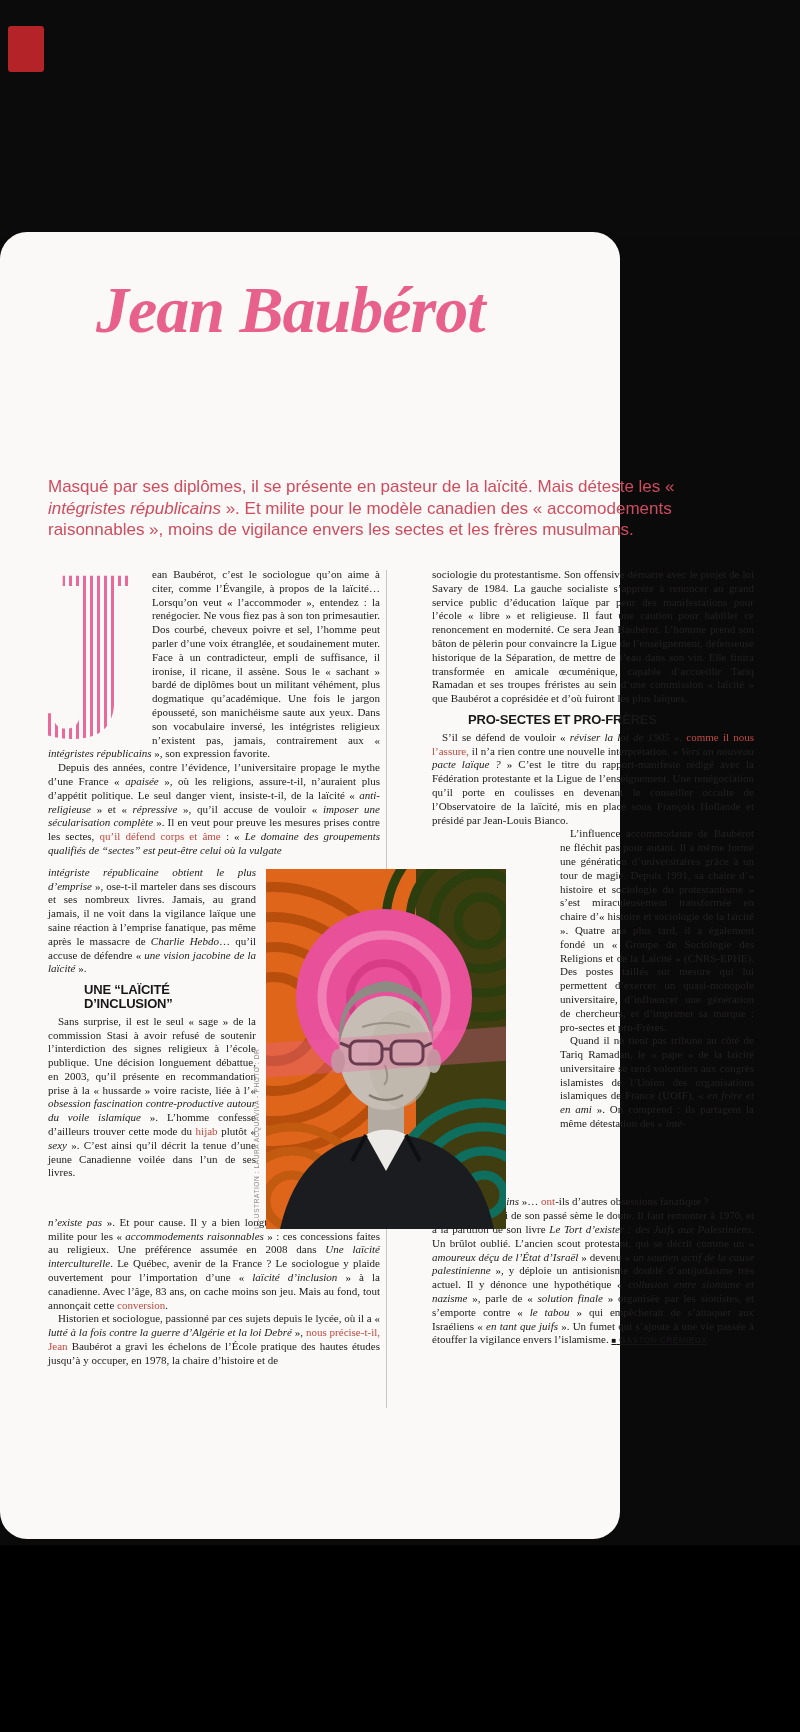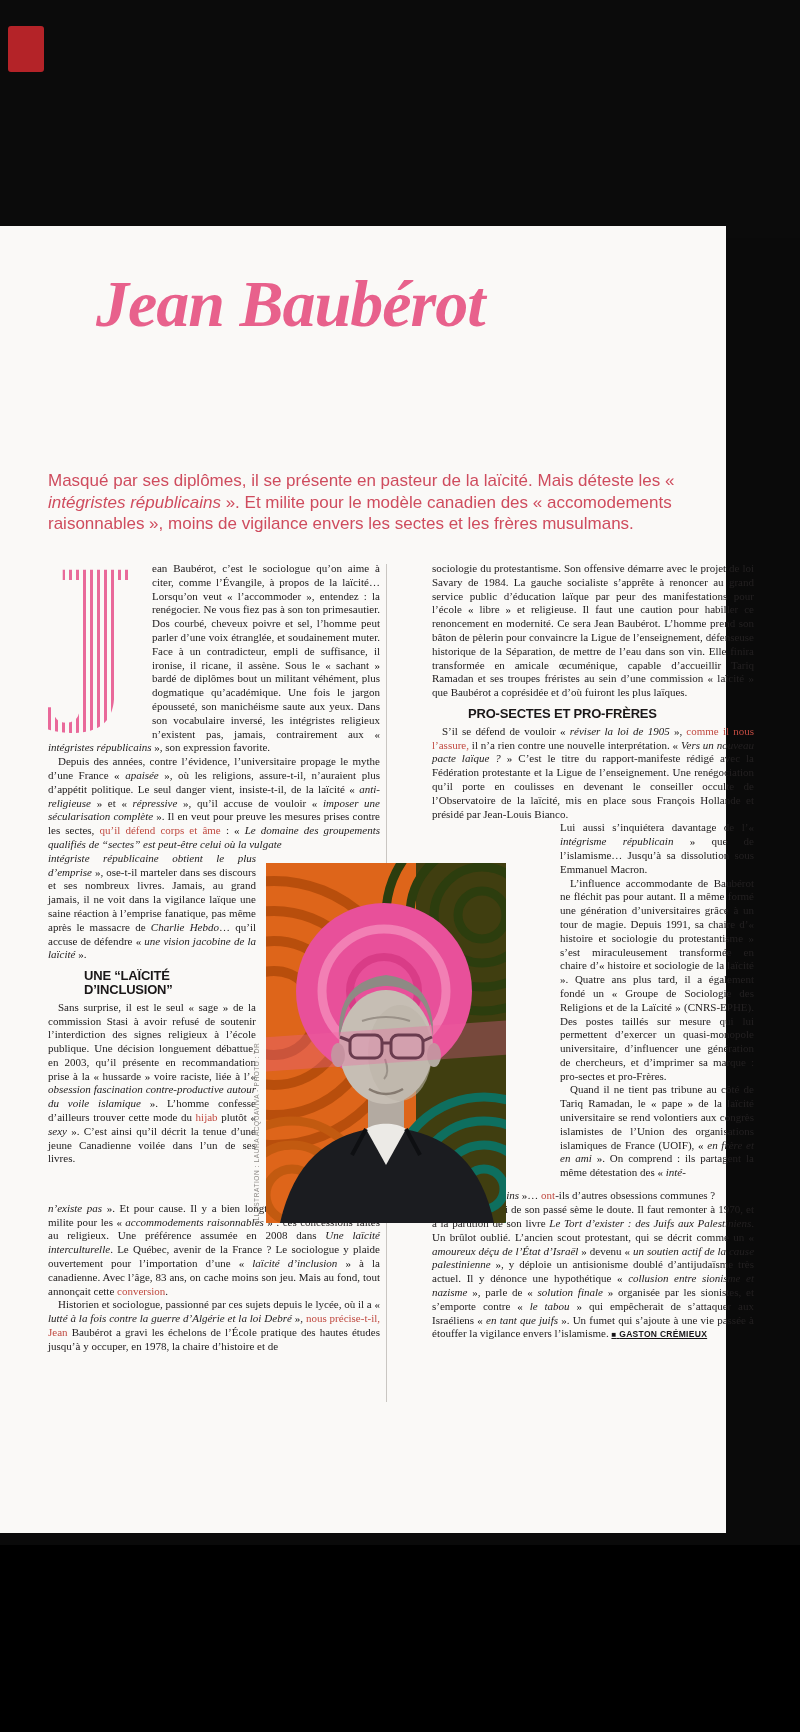--- a/index.html
+++ b/index.html
@@ -6,37 +6,37 @@
     --pink:#e8618c; --title-ink:#17131a; --standfirst:#cf4c5e;
     --red:#c04a41; --body-ink:#232021; --page-bg:#faf9f7;
   }
   *{margin:0;padding:0;box-sizing:border-box;}
   html,body{width:800px;}
   body{background:#050505;font-family:"Liberation Serif",serif;}
   .canvas{position:relative;width:800px;height:1732px;background:#0a0a0a;overflow:hidden;}
   .top-bar{position:absolute;left:0;top:0;width:800px;height:238px;background:#0b0b0b;}
   .bottom-bar{position:absolute;left:0;top:1545px;width:800px;height:187px;background:#000;}
   .red-square{position:absolute;left:8px;top:26px;width:36px;height:46px;background:#b42328;border-radius:3px;}
-  .page{position:absolute;left:0;top:226px;width:726px;height:1307px;background:var(--page-bg);}
+  .page{position:absolute;left:0;top:232px;width:620px;height:1307px;background:var(--page-bg);border-radius:27px;}
 
   .kicker{position:absolute;left:96px;top:40px;font-family:"Liberation Serif",serif;
     font-style:italic;font-weight:700;font-size:66px;letter-spacing:-1px;color:var(--pink);}
   .headline{position:absolute;left:52px;top:104px;width:670px;font-family:"Liberation Serif",serif;
     font-weight:700;font-size:84px;letter-spacing:-4px;color:var(--title-ink);white-space:nowrap;}
   .standfirst{position:absolute;left:48px;top:244px;width:664px;font-family:"Liberation Sans",sans-serif;
     font-size:17px;line-height:21.5px;color:var(--standfirst);}
 
   .col{position:absolute;top:336px;color:var(--body-ink);font-size:11px;line-height:13.8px;text-align:justify;}
   .col-left{left:48px;width:332px;}
   .col-right{left:392px;width:322px;margin-left:40px;}
   .divider{position:absolute;left:386px;top:338px;width:1px;height:838px;background:#c9c6c2;}
 
   .para{text-indent:10px;}
   .para.no-indent{text-indent:0;}
-  .narrow-left{width:208px;min-height:350px;}
+  .narrow-left{width:208px;min-height:350px;margin-top:8px;}
   .narrow-right{width:194px;margin-left:128px;min-height:368px;}
   .seg-i{font-style:italic;}
   .seg-r{color:var(--red);}
   .section-heading{font-family:"Liberation Sans",sans-serif;font-weight:700;font-size:13px;
     letter-spacing:-0.2px;color:#1a1718;margin:7px 0 4px 0;text-align:left;transform-origin:left;padding-left:36px;}
 
   .dropcap{float:left;width:96px;height:168px;margin:4px 8px 0 0;
     font-family:"DejaVu Serif",serif;font-weight:700;font-size:175px;line-height:140px;
     text-align:center;color:var(--pink);
     background:repeating-linear-gradient(90deg,#e9699a 0 3.5px,#faf9f7 3.5px 7px);
@@ -78,25 +78,24 @@
       </div>
       <div class="para no-indent"><span class="seg-i">n’existe pas</span><span> ». Et pour cause. Il y a bien longtemps que Jean Baubérot milite pour les « </span><span class="seg-i">accommodements raisonnables</span><span> » : ces concessions faites au religieux. Une préférence assumée en 2008 dans </span><span class="seg-i">Une laïcité interculturelle</span><span>. Le Québec, avenir de la France ? Le sociologue y plaide ouvertement pour l’importation d’une « </span><span class="seg-i">laïcité d’inclusion</span><span> » à la canadienne. Avec l’âge, 83 ans, on cache moins son jeu. Mais au fond, tout annonçait cette </span><span class="seg-r">conversion</span><span>.</span></div>
       <div class="para"><span>Historien et sociologue, passionné par ces sujets depuis le lycée, où il a « </span><span class="seg-i">lutté à la fois contre la guerre d’Algérie et la loi Debré</span><span> », </span><span class="seg-r">nous précise-t-il, Jean</span><span> Baubérot a gravi les échelons de l’École pratique des hautes études jusqu’à y occuper, en 1978, la chaire d’histoire et de</span></div>
     </div>
 
     <div class="col col-right">
       <div class="para no-indent"><span>sociologie du protestantisme. Son offensive démarre avec le projet de loi Savary de 1984. La gauche socialiste s’apprête à renoncer au grand service public d’éducation laïque par peur des manifestations pour l’école « libre » et religieuse. Il faut une caution pour habiller ce renoncement en modernité. Ce sera Jean Baubérot. L’homme prend son bâton de pèlerin pour convaincre la Ligue de l’enseignement, défenseuse historique de la Séparation, de mettre de l’eau dans son vin. Elle finira transformée en amicale œcuménique, capable d’accueillir Tariq Ramadan et ses troupes fréristes au sein d’une commission « laïcité » que Baubérot a coprésidée et d’où fuiront les plus laïques.</span></div>
       <div class="section-heading">PRO-SECTES ET PRO-FRÈRES</div>
       <div class="para"><span>S’il se défend de vouloir « </span><span class="seg-i">réviser la loi de 1905</span><span> », </span><span class="seg-r">comme il nous l’assure,</span><span> il n’a rien contre une nouvelle interprétation. « </span><span class="seg-i">Vers un nouveau pacte laïque ?</span><span> » C’est le titre du rapport-manifeste rédigé avec la Fédération protestante et la Ligue de l’enseignement. Une renégociation qu’il porte en coulisses en devenant le conseiller occulte de l’Observatoire de la laïcité, mis en place sous François Hollande et présidé par Jean-Louis Bianco.</span></div>
       <div class="narrow-right">
-        <div class="para no-indent"><span>Lui aussi s’inquiétera davantage de l’« </span><span class="seg-i">intégrisme républicain</span><span> » que de l’islamisme… Jusqu’à sa dissolution sous Emmanuel Macron.</span></div>
         <div class="para"><span>L’influence accommodante de Baubérot ne fléchit pas pour autant. Il a même formé une génération d’universitaires grâce à un tour de magie. Depuis 1991, sa chaire d’« histoire et sociologie du protestantisme » s’est miraculeusement transformée en chaire d’« histoire et sociologie de la laïcité ». Quatre ans plus tard, il a également fondé un « Groupe de Sociologie des Religions et de la Laïcité » (CNRS-EPHE). Des postes taillés sur mesure qui lui permettent d’exercer un quasi-monopole universitaire, d’influencer une génération de chercheurs, et d’imprimer sa marque : pro-sectes et pro-Frères.</span></div>
         <div class="para"><span>Quand il ne tient pas tribune au côté de Tariq Ramadan, le « pape » de la laïcité universitaire se rend volontiers aux congrès islamistes de l’Union des organisations islamiques de France (UOIF), « </span><span class="seg-i">en frère et en ami</span><span> ». On comprend : ils partagent la même détestation des « </span><span class="seg-i">inté-</span></div>
       </div>
-      <div class="para no-indent"><span class="seg-i">gristes républicains</span><span> »… </span><span class="seg-r">ont</span><span>-ils d’autres obsessions communes ?</span></div>
+      <div class="para no-indent"><span class="seg-i">gristes républicains</span><span> »… </span><span class="seg-r">ont</span><span>-ils d’autres obsessions fanatique ?</span></div>
       <div class="para">
         <span><span>Un détail surgi de son passé sème le doute. Il faut remonter à 1970, et à la parution de son livre </span><span class="seg-i">Le Tort d’exister : des Juifs aux Palestiniens</span><span>. Un brûlot oublié. L’ancien scout protestant, qui se décrit comme un « </span><span class="seg-i">amoureux déçu de l’État d’Israël</span><span> » devenu « </span><span class="seg-i">un soutien actif de la cause palestinienne</span><span> », y déploie un antisionisme doublé d’antijudaïsme très actuel. Il y dénonce une hypothétique « </span><span class="seg-i">collusion entre sionisme et nazisme</span><span> », parle de « </span><span class="seg-i">solution finale</span><span> » organisée par les sionistes, et s’emporte contre « </span><span class="seg-i">le tabou</span><span> » qui empêcherait de s’attaquer aux Israéliens « </span><span class="seg-i">en tant que juifs</span><span> ». Un fumet qui s’ajoute à une vie passée à étouffer la vigilance envers l’islamisme. </span></span><span class="byline"><span class="sq">■</span> <span>GASTON CRÉMIEUX</span></span>
       </div>
     </div>
 
     <svg class="portrait" viewBox="0 0 240 360" xmlns="http://www.w3.org/2000/svg">
       <rect x="0" y="0" width="240" height="360" fill="#de651a"></rect>
       <rect x="150" y="0" width="90" height="360" fill="#403e10"></rect>
       <g fill="none" stroke="#b84e0c" stroke-width="10">
         <circle cx="8" cy="150" r="42"></circle>

